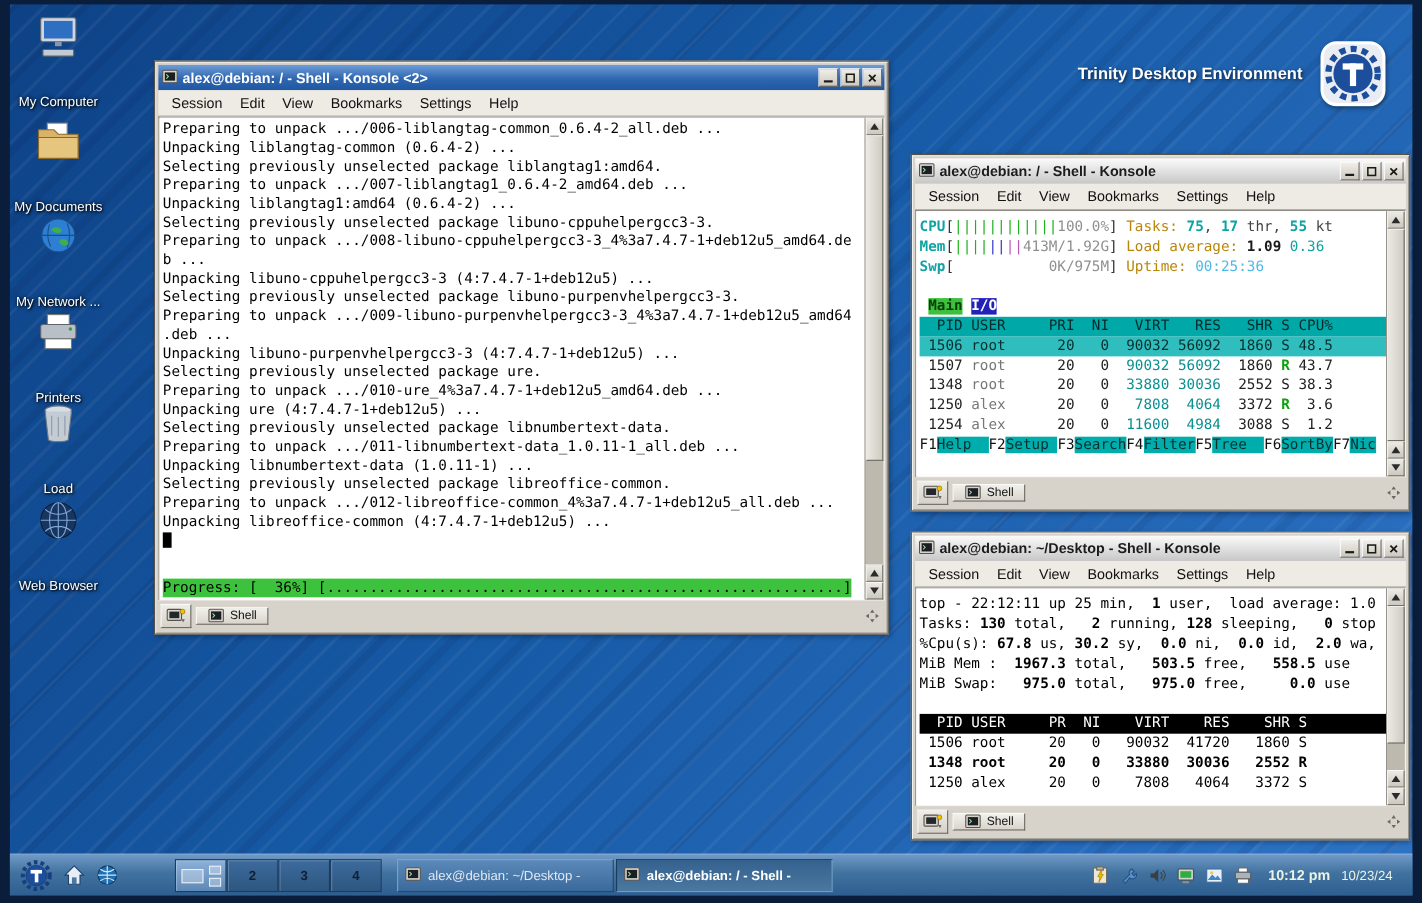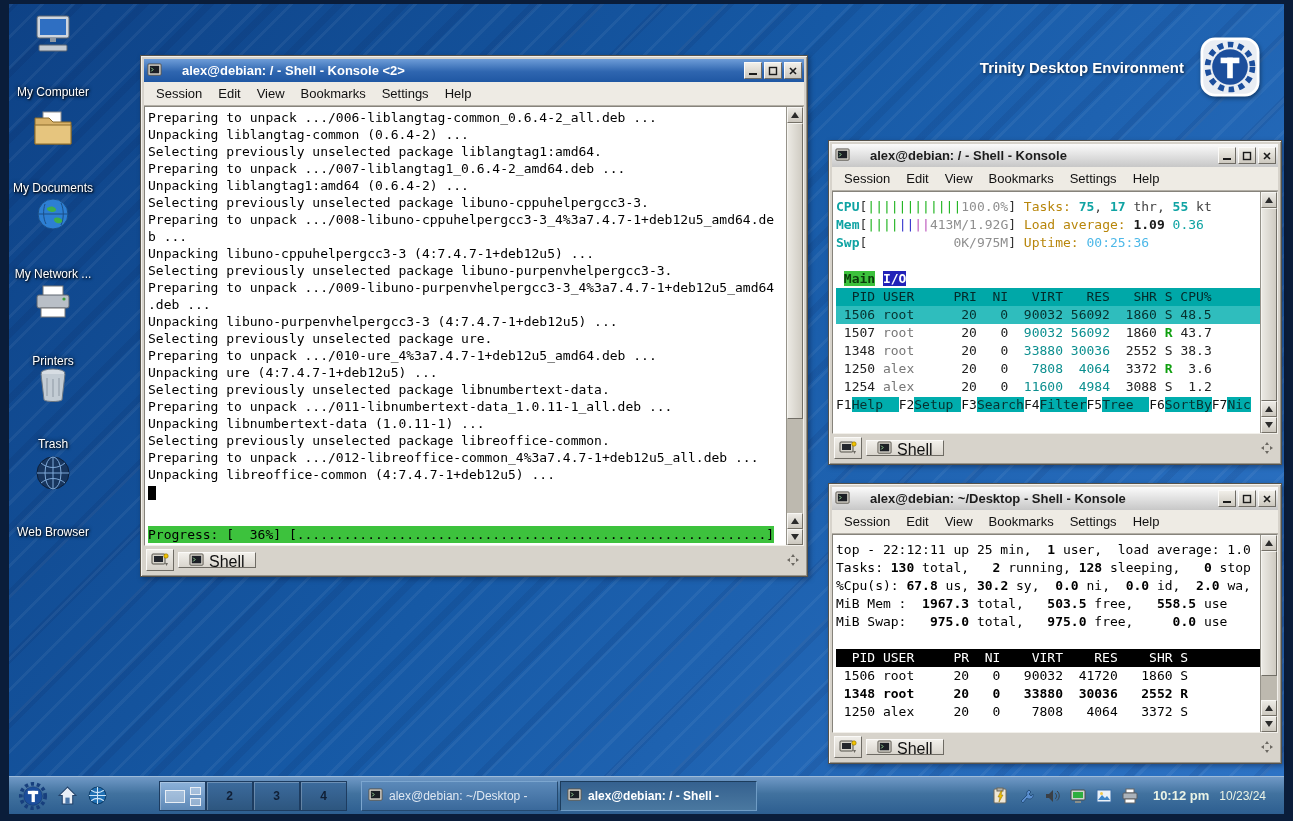--- a/index.html
+++ b/index.html
@@ -20,21 +20,21 @@
 
   
   .branding { position:absolute; top:33px; right:24px; display:flex; align-items:center; gap:16px; }
   .branding .btext { color:#fff; font-size:15px; font-weight:bold; text-shadow:1px 1px 3px rgba(0,0,0,0.65); }
   .brand-logo { width:60px; height:60px; filter:drop-shadow(1px 2px 2px rgba(0,0,0,0.4)); }
 
   
   .window { position:absolute; background:#d7d3cb; border:1px solid #55524b;
     box-shadow:inset 1px 1px 0 #f3f1ec, inset -1px -1px 0 #97948b, 2px 2px 5px rgba(0,0,20,0.35);
     padding:3px; display:flex; flex-direction:column; }
-  .titlebar { height:23px; flex:none; display:flex; align-items:center; gap:20px; padding:0 2px 0 3px; }
+  .titlebar { height:23px; flex:none; display:flex; align-items:center; gap:4px; padding:0 2px 0 3px; }
   .titlebar.active { background:linear-gradient(#6e9dd8, #2f66b0 55%, #1f57a3); color:#fff; }
   .titlebar.inactive { background:linear-gradient(#fbfbfb, #c7c7c7); color:#1c1c1c; }
   .win-ico { width:15px; height:15px; flex:none; }
   .title-text { font-size:13px; font-weight:bold; flex:1; white-space:nowrap; overflow:hidden; }
   .tbtns { display:flex; gap:2px; }
   .tbtn { width:18px; height:17px; background:linear-gradient(#f1efe9,#ccc8bf); border:1px solid; border-color:#fbfaf8 #6e6b64 #6e6b64 #fbfaf8; display:flex; align-items:center; justify-content:center; }
   .tbtn svg { width:10px; height:10px; }
 
   .menubar { height:24px; flex:none; background:#eeebe4; border-bottom:1px solid #b3afa6; display:flex; align-items:center; padding:0 4px; font-size:13px; color:#111; }
   .menu-item { padding:3px 8px; }
@@ -49,21 +49,21 @@
 
   .scrollbar { width:17px; flex:none; background:#c9c5bc; border-left:1px solid #96938a; display:flex; flex-direction:column; }
   .sb-btn { height:16px; flex:none; display:flex; align-items:center; justify-content:center; background:linear-gradient(#eceae5,#ccc8bf); border:1px solid; border-color:#f8f7f4 #757168 #757168 #f8f7f4; }
   .arr-up { width:0; height:0; border-left:4px solid transparent; border-right:4px solid transparent; border-bottom:6px solid #2b2b2b; }
   .arr-dn { width:0; height:0; border-left:4px solid transparent; border-right:4px solid transparent; border-top:6px solid #2b2b2b; }
   .sb-track { flex:1; position:relative; background:#bdb9af; }
   .sb-thumb { position:absolute; left:0; right:0; background:linear-gradient(90deg,#ebe9e3,#cfcbc2); border:1px solid; border-color:#f6f5f1 #716e66 #716e66 #f6f5f1; }
 
   .tabbar { height:27px; flex:none; display:flex; align-items:center; gap:4px; padding:2px 3px 1px 2px; background:#d7d3cb; }
   .tab-tool { width:28px; height:22px; display:flex; align-items:center; justify-content:center; background:linear-gradient(#efede8,#d5d1c9); border:1px solid; border-color:#fbfaf8 #6e6b64 #6e6b64 #fbfaf8; }
-  .tab { height:16px; display:inline-flex; align-items:flex-start; gap:5px; padding:0 10px; font-size:16px; color:#111; background:linear-gradient(#f2f0eb,#d9d5cd); border:1px solid; border-color:#fbfaf8 #6e6b64 #6e6b64 #fbfaf8; }
+  .tab { height:16px; display:inline-flex; align-items:center; gap:5px; padding:0 10px; font-size:11px; color:#111; background:linear-gradient(#f2f0eb,#d9d5cd); border:1px solid; border-color:#fbfaf8 #6e6b64 #6e6b64 #fbfaf8; }
   .tab-grip { margin-left:auto; width:16px; height:16px; display:flex; align-items:center; justify-content:center; }
 
   
   .taskbar { position:absolute; left:0; right:0; bottom:0; height:38px; background:linear-gradient(#7099c6, #41729f 45%, #2d5e90); border-top:1px solid #9dbbd9; display:flex; align-items:center; padding:0 8px; gap:6px; }
   .tde-btn { width:32px; height:32px; flex:none; display:flex; align-items:center; justify-content:center; }
   .bar-icon { width: 24px; height:24px; flex:none; display:flex; align-items:center; justify-content:center; }
   .pager { display:flex; margin-left:44px; }
   .pager-cell { width:47px; height:30px; border:1px solid #1d3c60; box-shadow:inset 1px 1px 0 rgba(255,255,255,0.25); background:linear-gradient(#3c6b9d,#2d567f); display:flex; align-items:center; justify-content:center; color:#101f35; font-size:12px; font-weight:bold; position:relative; }
   .pager-cell.active { background:linear-gradient(#8cb1d9,#5d88b6); }
   .mini-win { position:absolute; border:1px solid #e8eef5; background:rgba(255,255,255,0.3); }
@@ -126,21 +126,21 @@
         <circle cx="33" cy="18" r="1.6" fill="#3a9e3a"></circle>
       </svg>
     <div class="lbl">Printers</div>
   </div>
   <div class="desk-icon" style="top:360px">
     <svg class="ico" viewBox="0 0 44 42">
         <ellipse cx="22" cy="9" rx="12" ry="4" fill="#d7dde3" stroke="#6b7682"></ellipse>
         <path d="M10 10l3 26c3 2 15 2 18 0l3-26" fill="#c3ccd4" stroke="#6b7682"></path>
         <path d="M16 14v18M22 15v18M28 14v18" stroke="#8e99a4" fill="none"></path>
       </svg>
-    <div class="lbl">Trash</div>
+    <div class="lbl">Load</div>
   </div>
   <div class="desk-icon" style="top:448px">
     <svg class="ico" viewBox="0 0 44 42">
         <circle cx="22" cy="21" r="16" fill="#17355e" stroke="#0c1f3a"></circle>
         <path d="M6 21h32M22 5v32M10 11c7 6 17 6 24 0M10 31c7-6 17-6 24 0" stroke="#7fa9d8" fill="none"></path>
         <ellipse cx="22" cy="21" rx="8" ry="16" stroke="#7fa9d8" fill="none"></ellipse>
       </svg>
     <div class="lbl">Web Browser</div>
   </div>
 

